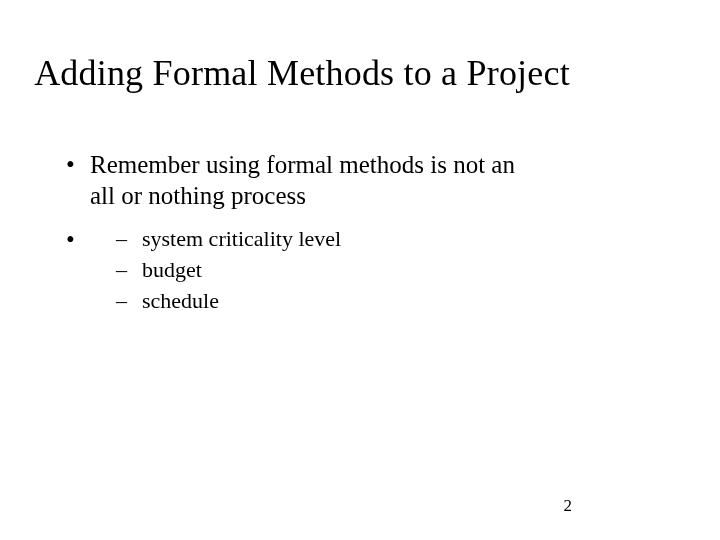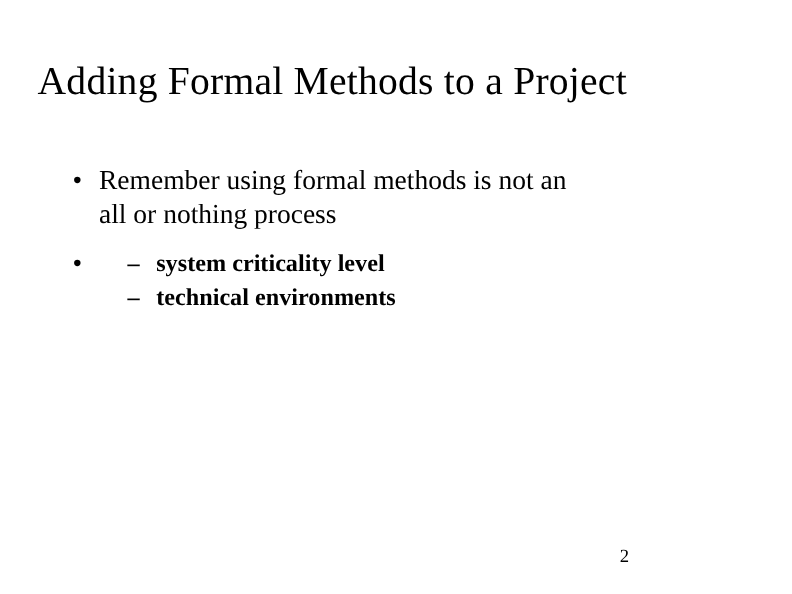--- a/index.html
+++ b/index.html
@@ -58,21 +58,20 @@
     list-style: none;
     margin: 14px 0 0 0;
     padding: 0 0 0 26px;
   }
   ul.level2 > li {
     position: relative;
     padding-left: 26px;
     margin: 0 0 3px 0;
     font-size: 22px;
     line-height: 1.28;
-    font-weight: bold;
   }
   ul.level2 > li::before {
     content: "–";
     position: absolute;
     left: 0;
     top: 0;
     font-size: 22px;
     line-height: 1.28;
   }
   .page-number {
@@ -93,21 +92,24 @@
     <ul class="level1">
       <li>
         <span>Remember using formal methods is not an all or nothing process</span>
       </li>
       <li>
         <ul class="level2">
           <li>
             <span>system criticality level</span>
           </li>
           <li>
-            <span>technical environments</span>
+            <span>budget</span>
+          </li>
+          <li>
+            <span>schedule</span>
           </li>
         </ul>
       </li>
     </ul>
   </div>
 
   <div class="page-number">2</div>
 </div>
 
 </body></html>

